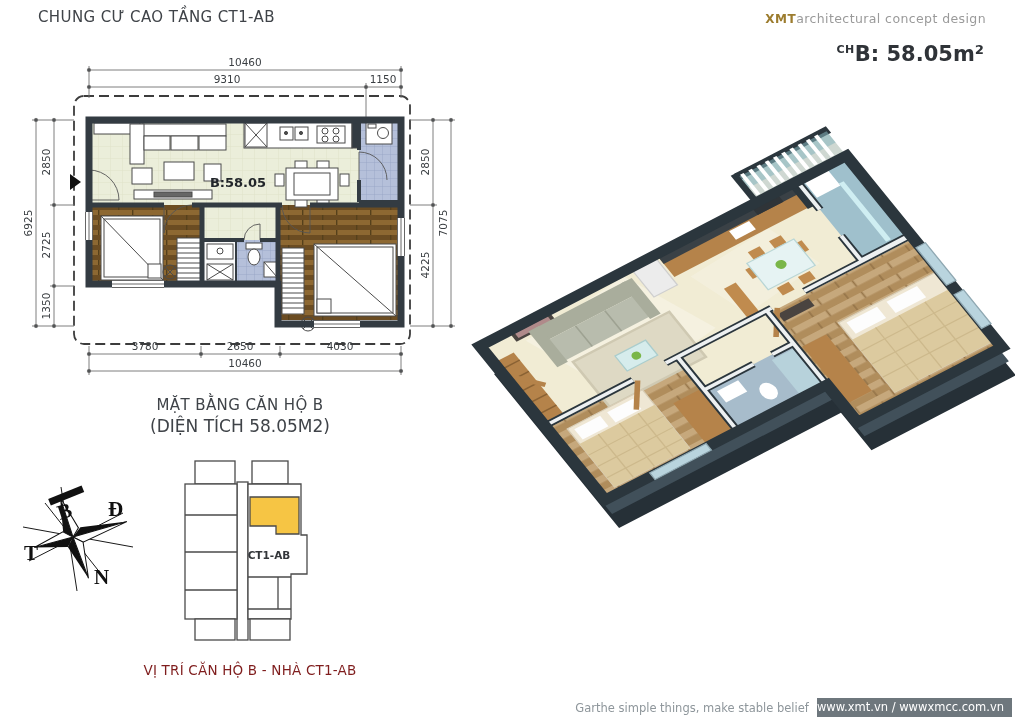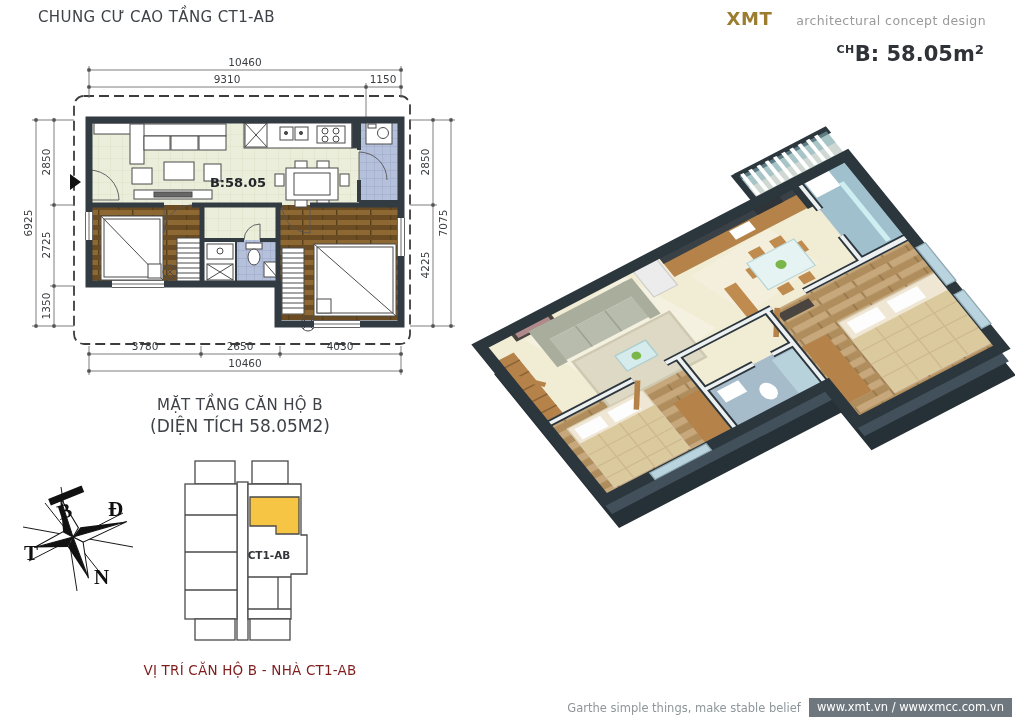--- a/index.html
+++ b/index.html
@@ -1,32 +1,32 @@
 <!DOCTYPE html>
 <html><head>
 <meta charset="utf-8">
 <style>
   html,body{margin:0;padding:0;background:#e8e8e8;}
   .page{position:relative;width:1024px;height:724px;background:#ffffff;overflow:hidden;
         font-family:"DejaVu Sans","Liberation Sans",sans-serif;}
   .abs{position:absolute;}
   .title{left:38px;top:8px;font-size:15px;letter-spacing:.4px;color:#3f4348;}
   .brand{right:38px;top:8px;white-space:nowrap;}
-  .brand .logo{font-weight:bold;font-size:18px;color:#9c7c2e;letter-spacing:.5px;}
-  .brand .tag{font-size:12.5px;color:#9a9a9a;margin-left:24px;letter-spacing:.4px;}
+  .brand .logo{font-weight:bold;font-size:12px;color:#9c7c2e;letter-spacing:.5px;}
+  .brand .tag{font-size:12.5px;color:#9a9a9a;margin-left:0;letter-spacing:.4px;}
   .unit-area{right:40px;top:42px;color:#2f3338;font-size:21px;font-weight:bold;white-space:nowrap;}
   .unit-area sup{font-size:11px;font-weight:bold;vertical-align:super;letter-spacing:.5px;margin-left:48px;}
   .cap{color:#3f4348;text-align:center;}
   .cap .l1{font-size:15px;letter-spacing:.4px;}
   .cap .l2{font-size:17px;margin-top:2px;}
   .cap3d{font-size:15px;letter-spacing:.6px;color:#4a4e52;text-align:center;}
   .capkey{font-size:13.5px;color:#7f1d1d;text-align:center;letter-spacing:.2px;}
   .footer{right:12px;bottom:7px;display:flex;align-items:center;gap:8px;white-space:nowrap;}
   .footer .slogan{font-size:11.5px;color:#8e969b;}
-  .footer .sites{font-size:11.5px;color:#ffffff;background:#6e777d;padding:2px 8px 3px 8px;}
+  .footer .sites{font-size:11.5px;color:#ffffff;background:#6e777d;padding:2px 8px 3px 0;}
   svg text{font-family:"DejaVu Sans","Liberation Sans",sans-serif;}
   .dimtxt{font-size:10.5px;fill:#3a3e42;}
   .roomlbl{font-size:13px;font-weight:bold;fill:#22262a;}
   .keylbl{font-size:10.5px;font-weight:bold;fill:#33363a;}
   .cletter{font-size:21px;font-weight:bold;font-family:"Liberation Serif","DejaVu Serif",serif;fill:#101010;}
 </style>
 </head>
 <body>
 
 <div class="page">
@@ -264,21 +264,21 @@
       <rect x="300" y="270" width="46" height="8" fill="#fff"></rect>
         <path d="M300,270.5 h46 M300,274 h46 M300,277.5 h46" stroke="#555" stroke-width="0.9" fill="none"></path>
     </g>
 
     <polygon points="56,124 56,140 67,132" fill="#111"></polygon>
 
     <text class="roomlbl" x="224" y="137" text-anchor="middle">B:58.05</text>
   </svg>
 
   <div class="abs cap" style="left:14px;top:396px;width:452px">
-    <div class="l1">MẶT TẦNG CĂN HỘ B</div>
+    <div class="l1">MẶT BẰNG CĂN HỘ B</div>
     <div class="l2">(DIỆN TÍCH 58.05M2)</div>
   </div>
 
   <svg class="abs" style="left:12px;top:468px" width="130" height="130" viewBox="0 0 130 130">
     <g transform="translate(61,69)">
       <g stroke="#1a1a1a" stroke-width="1">
         <line x1="-50" y1="-10" x2="60" y2="10"></line>
         <line x1="-12" y1="-50" x2="4" y2="54"></line>
         <line x1="-44" y1="24" x2="50" y2="-24"></line>
         <line x1="-28" y1="-34" x2="32" y2="42"></line>

